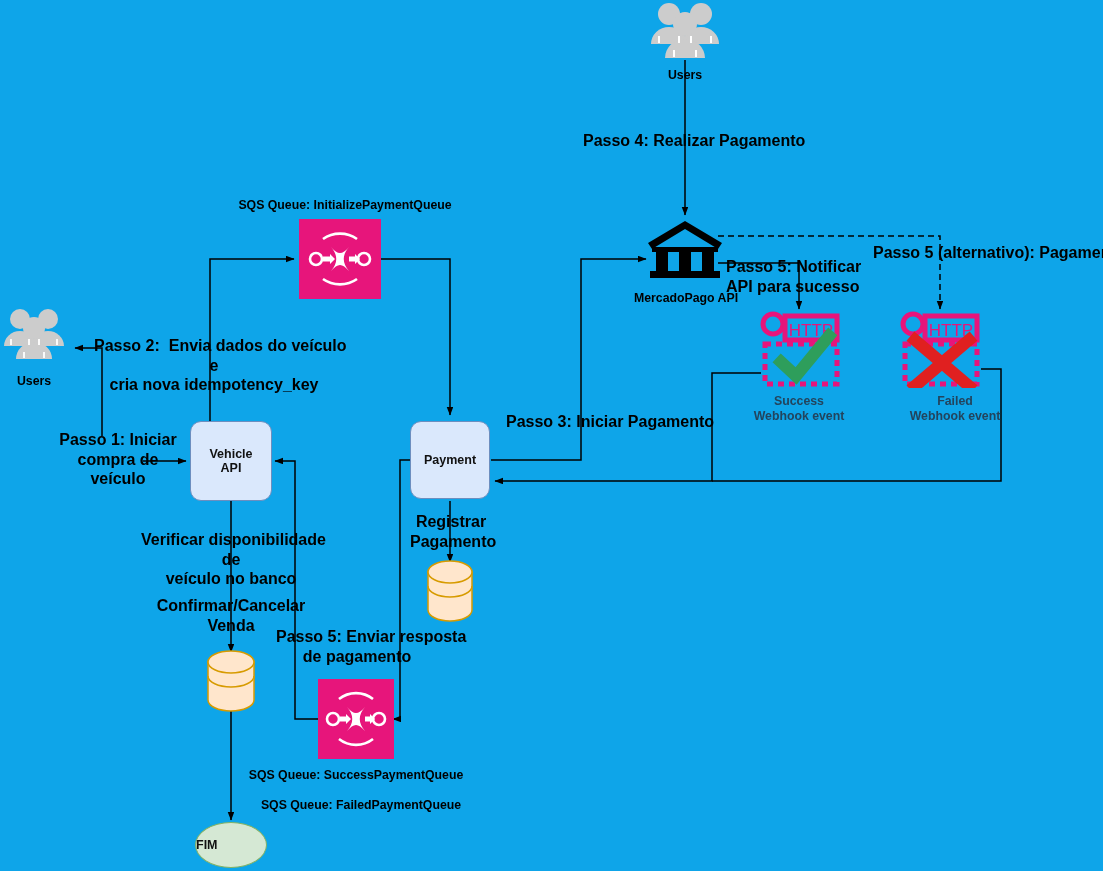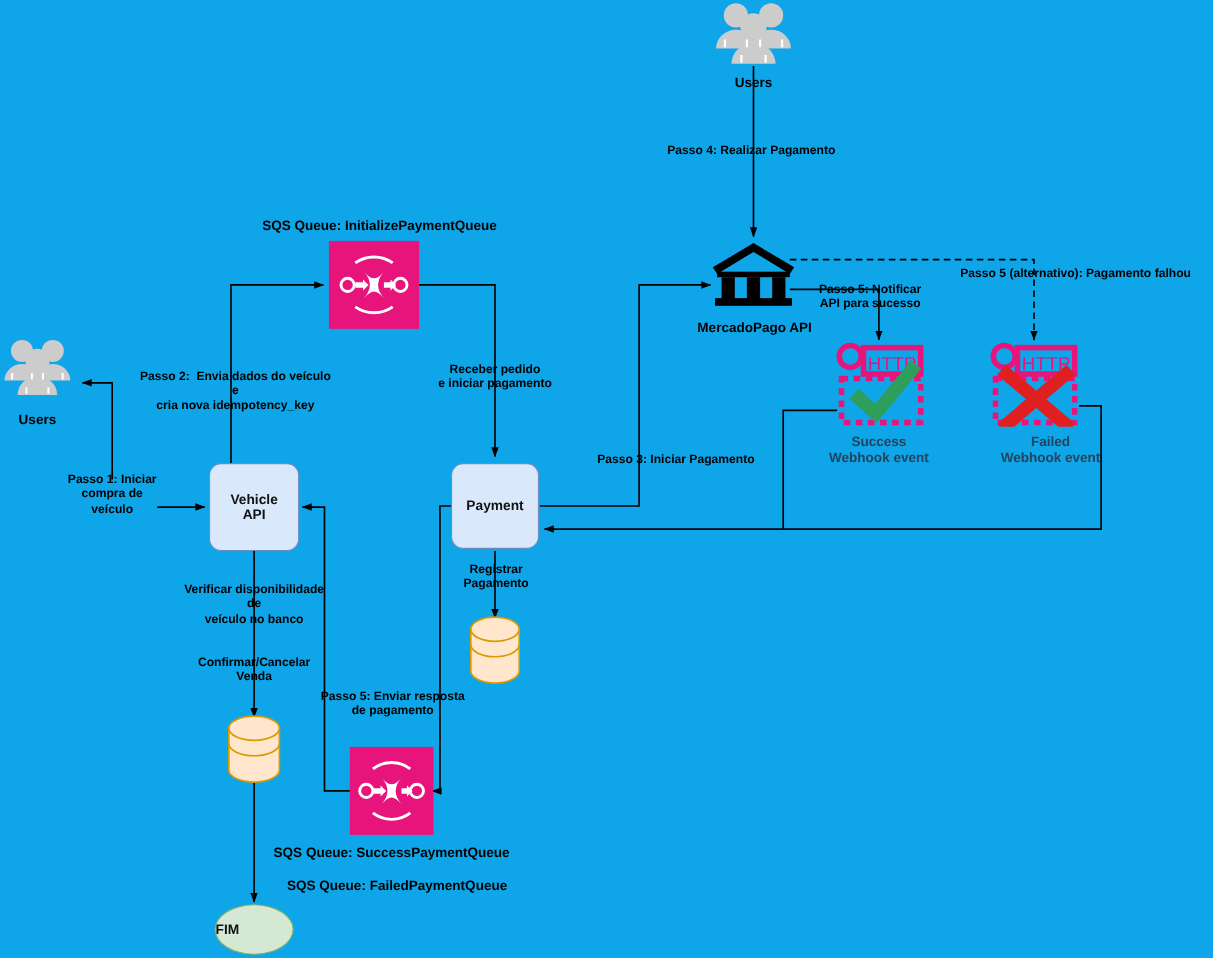--- a/index.html
+++ b/index.html
@@ -52,21 +52,21 @@
     align-items: center;
     justify-content: flex-start;
     font-size: 12.5px;
     font-weight: bold;
     color: #111111;
     box-sizing: border-box;
   }
   
   .lbl {
     position: absolute;
-    font-size: 11px;
+    font-size: 16px;
     font-weight: bold;
     color: #000000;
     line-height: 1.22;
     text-align: center;
     white-space: pre;
   }
   .lbl-left { text-align: left; }
   .caption {
     position: absolute;
     font-size: 12.3px;
@@ -221,24 +221,22 @@
         <path d="M24,46 L24,52 M44,46 L44,52"></path>
       </g>
     </svg>
   </div>
   <div class="caption" style="left:0px; top:374px; width:68px;">Users</div>
 
   <div class="lbl" style="left:94px; top:336px; width:240px;">Passo 2:  Envia dados do veículo
 e
 cria nova idempotency_key</div>
 
-  <div class="lbl" style="left:385px; top:330px; width:130px;">Receber pedido
-e iniciar pagamento</div>
-
-  <div class="lbl" style="left:42px; top:430px; width:120px;">Passo 1: Iniciar
+
+  <div class="lbl" style="left:58px; top:430px; width:120px;">Passo 1: Iniciar
 compra de
 veículo</div>
 
   <div class="lbl" style="left:506px; top:412px; width:180px;text-align:right;">Passo 3: Iniciar Pagamento</div>
 
   <div class="node proc" style="left:410px; top:421px; width:80px; height:78px;">
     <span>Payment</span>
   </div>
 
   <div class="node proc" style="left:190px; top:421px; width:82px; height:80px;">

